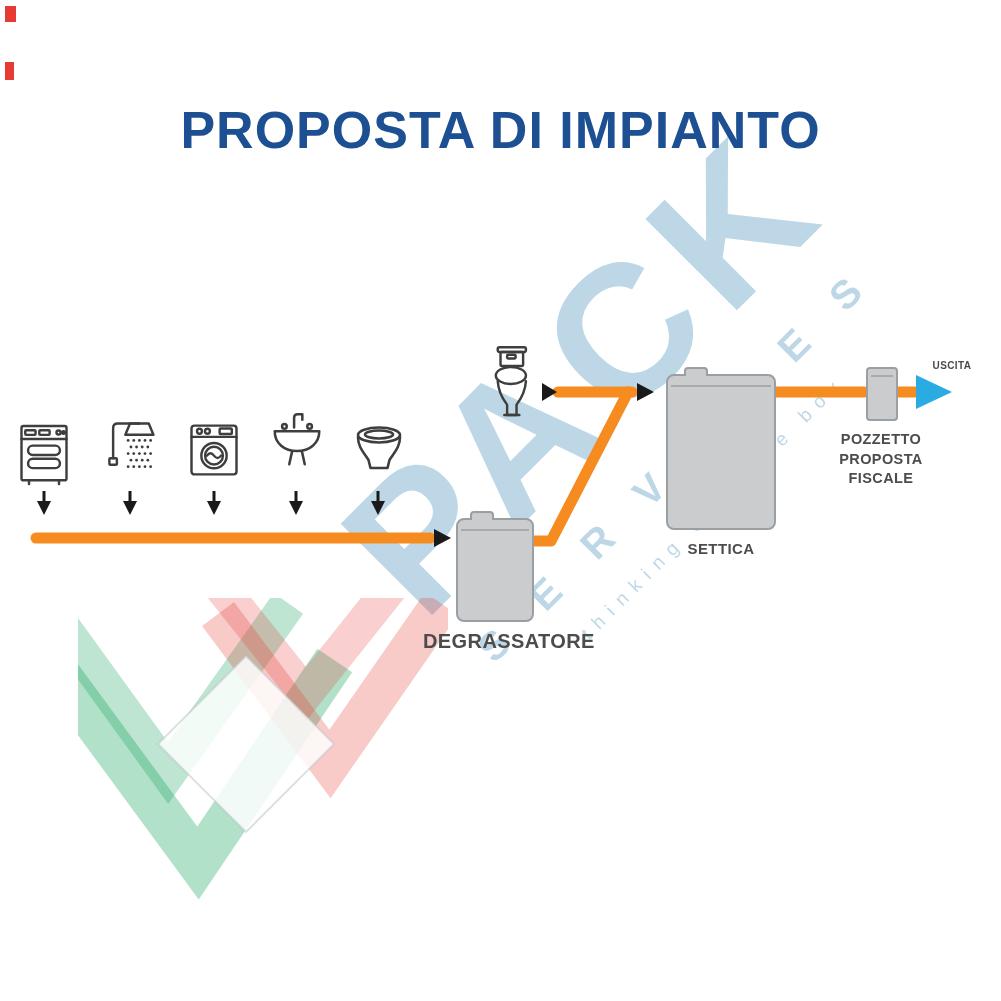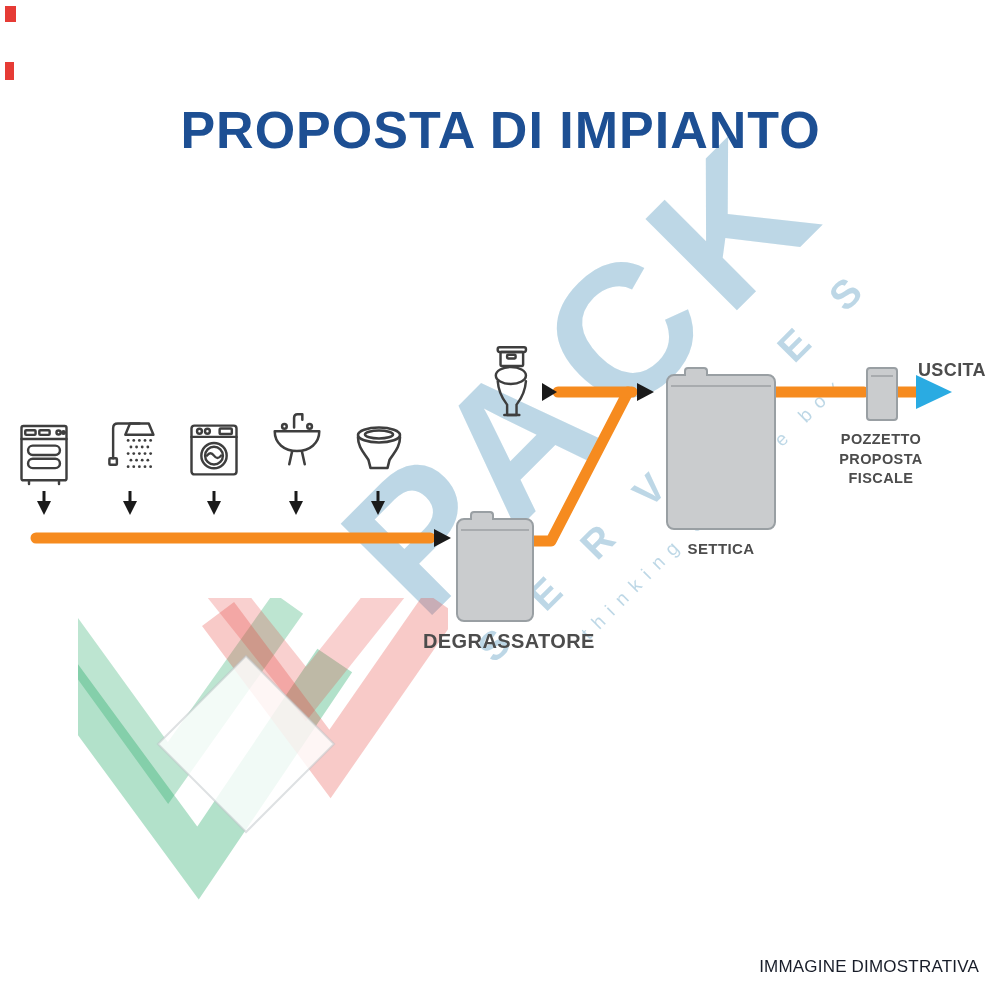--- a/index.html
+++ b/index.html
@@ -194,18 +194,17 @@
     <div class="seam"></div>
   </div>
 
   <div class="tank" style="left:866px;top:367px;width:32px;height:54px;border-radius:4px">
     <div class="seam" style="top:6px"></div>
   </div>
 
   <div class="lbl" style="left:423px;top:630px;width:148px;font-size:20px">DEGRASSATORE</div>
   <div class="lbl" style="left:655px;top:540px;width:132px;font-size:15px">SETTICA</div>
   <div class="lbl" style="left:826px;top:430px;width:110px;font-size:14.5px;line-height:1.35">POZZETTO PROPOSTA FISCALE</div>
-  <div class="lbl" style="left:916px;top:360px;width:72px;font-size:18px">USCITA</div>
+  <div class="lbl" style="left:916px;top:360px;width:72px;font-size:10px">USCITA</div>
 
   <h1 class="title">PROPOSTA DI IMPIANTO</h1>
-  <div class="footer-note">IMMAGINE DIMOSTRATIVA</div>
 
 </div>
 
 </body></html>

